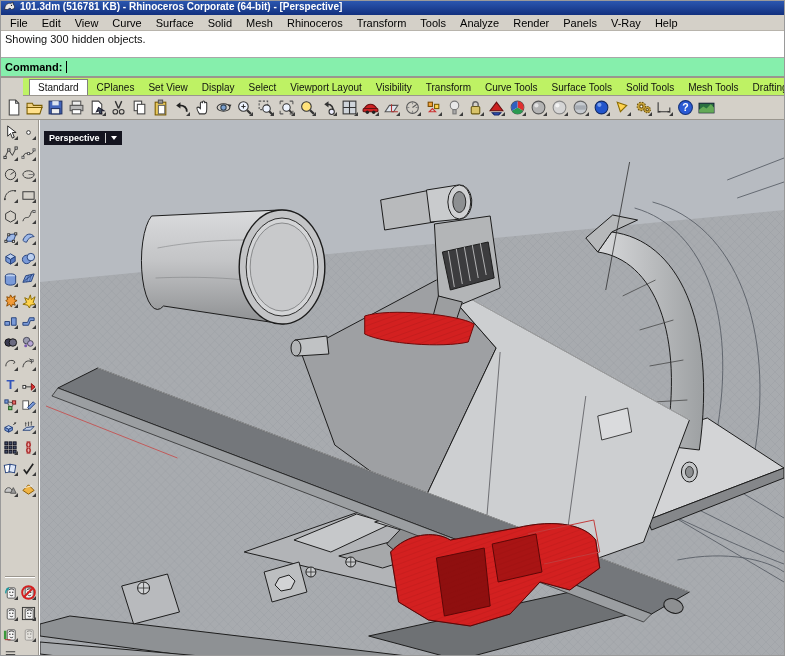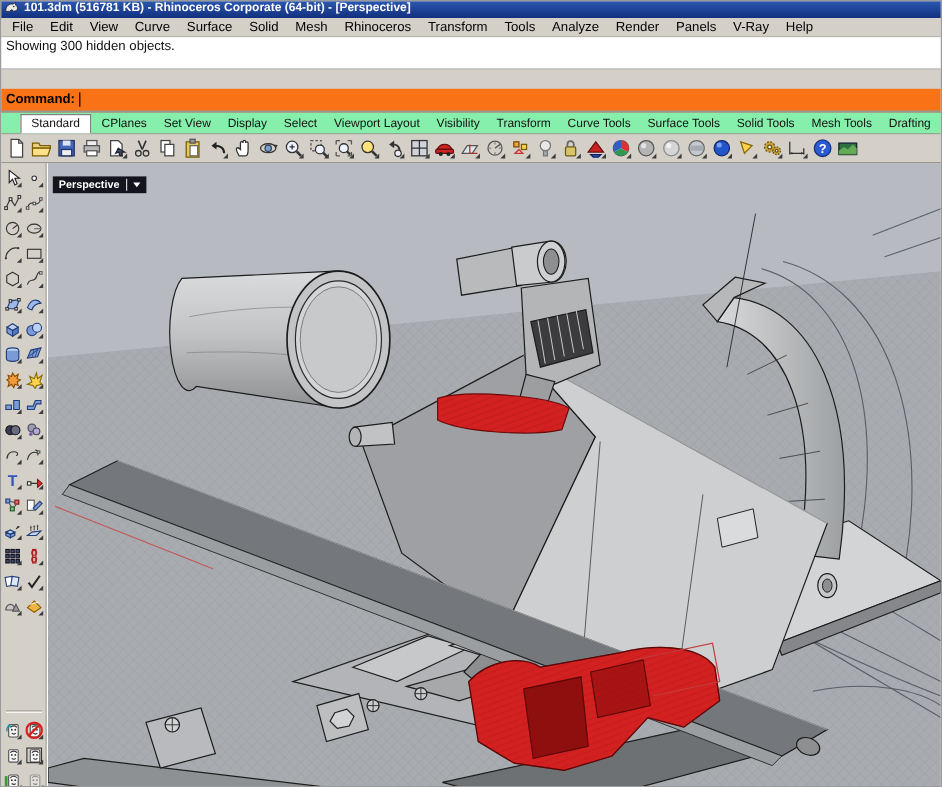--- a/index.html
+++ b/index.html
@@ -9,26 +9,26 @@
   
   .titlebar{height:14px;background:linear-gradient(#2b57b0,#12307f);display:flex;align-items:flex-start;
     padding:0 3px;color:#fff;font-weight:bold;font-size:10px;white-space:nowrap;overflow:hidden;}
   .titlebar .app-icon{width:12px;height:11px;margin-right:4px;flex:0 0 auto;}
   
   .menubar{height:16px;background:#d4d0c8;display:flex;align-items:flex-end;padding-left:2px;
     border-bottom:1px solid #b8b4ac;}
   .menu-item{padding:1px 7px;cursor:default;}
   
   .histline{height:27px;background:#fff;border-bottom:1px solid #a8a8a8;padding:2px 4px;font-size:11px;color:#111;}
-  .cmdline{height:20px;background:#f97316;border-bottom:2px solid #9a968e;padding:3px 4px;display:flex;align-items:center;margin-top:16px;}
+  .cmdline{height:20px;background:#86efac;border-bottom:2px solid #9a968e;padding:3px 4px;display:flex;align-items:center;}
   .cmdline .prompt{font-weight:bold;margin-right:4px;}
   .caret{display:inline-block;width:1px;height:12px;background:#000;}
   
-  .tabbar{height:18px;background:#86efac;display:flex;align-items:flex-end;padding:2px 2px 0 16px;
-    border-bottom:1px solid #9a968e;overflow:hidden;white-space:nowrap;}
+  .tabbar{height:18px;background:#bef264;display:flex;align-items:flex-end;padding:2px 2px 0 6px;
+    border-bottom:1px solid #9a968e;overflow:hidden;white-space:nowrap;margin-left:22px;}
   .tab{font-size:10px;padding:2px 5px;color:#111;cursor:default;}
   .tab.active{background:#fff;border:1px solid #808080;border-bottom:1px solid #fff;margin-bottom:-1px;padding:2px 8px;}
   .tab-sep{display:inline-block;width:1px;height:13px;background:#8a8a8a;transform:skewX(-30deg);margin:0 2px;align-self:center;}
   
   .toolbar{height:24px;background:#d4d0c8;display:flex;align-items:center;padding:1px 2px;border-bottom:1px solid #9a968e;}
   .ticon{width:21px;height:21px;display:flex;align-items:center;justify-content:center;position:relative;
     border:1px solid transparent;cursor:default;}
   .ticon.fly::after{content:"";position:absolute;right:1px;bottom:1px;
     border-left:4px solid transparent;border-bottom:4px solid #3c3c3c;}
   

